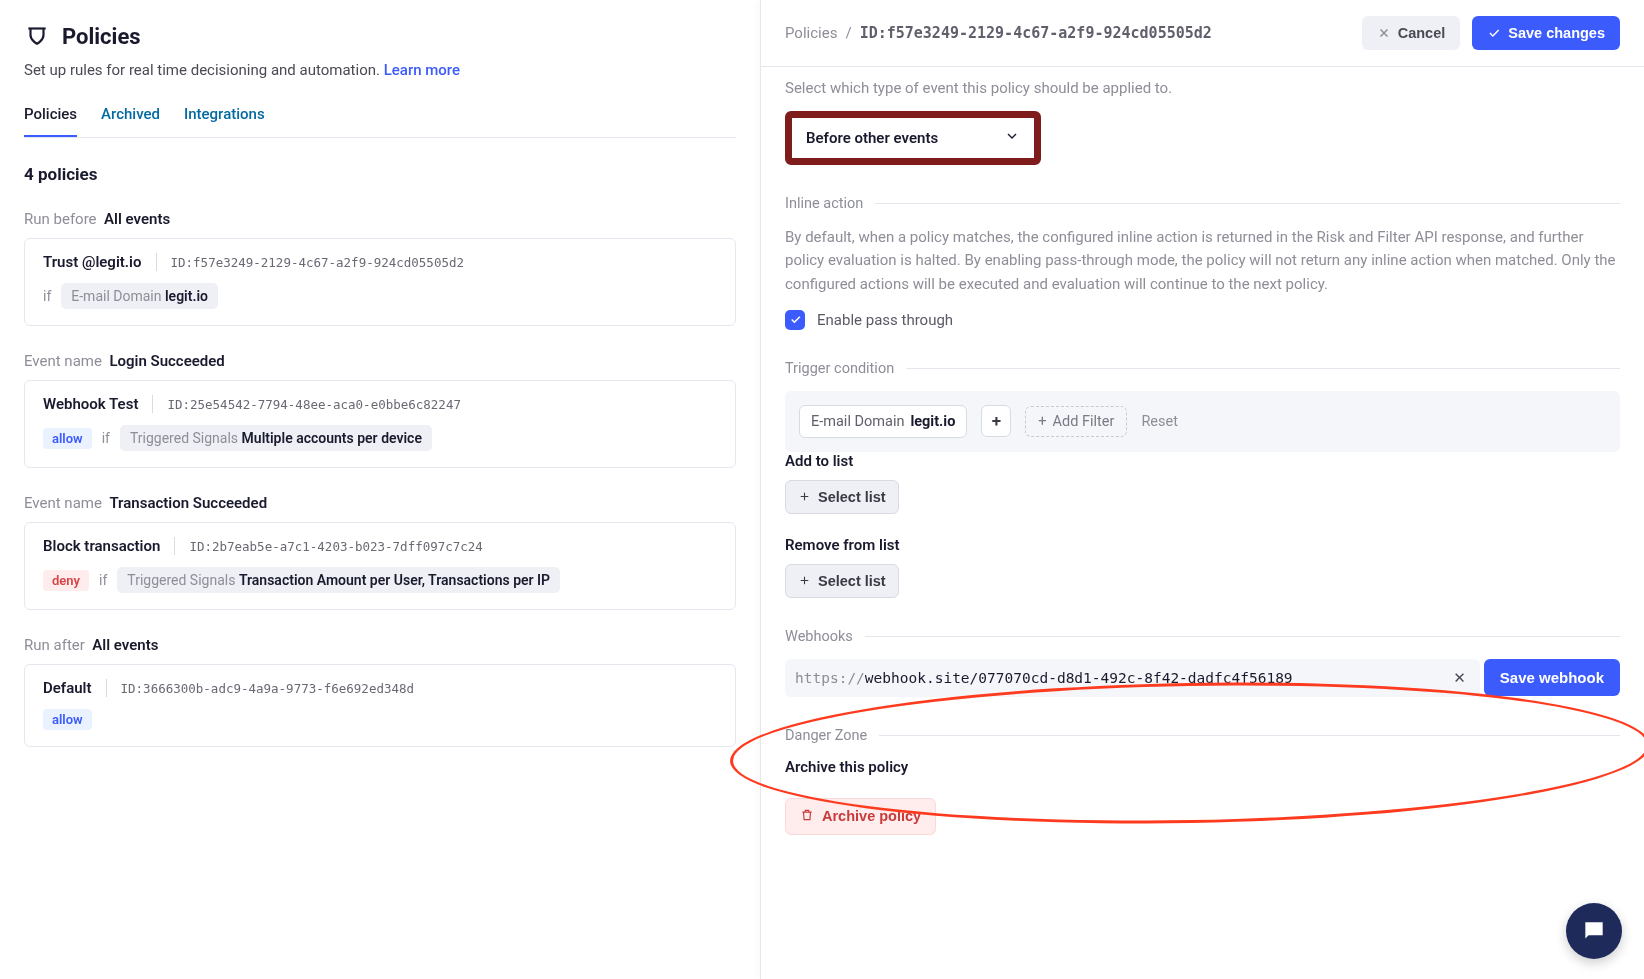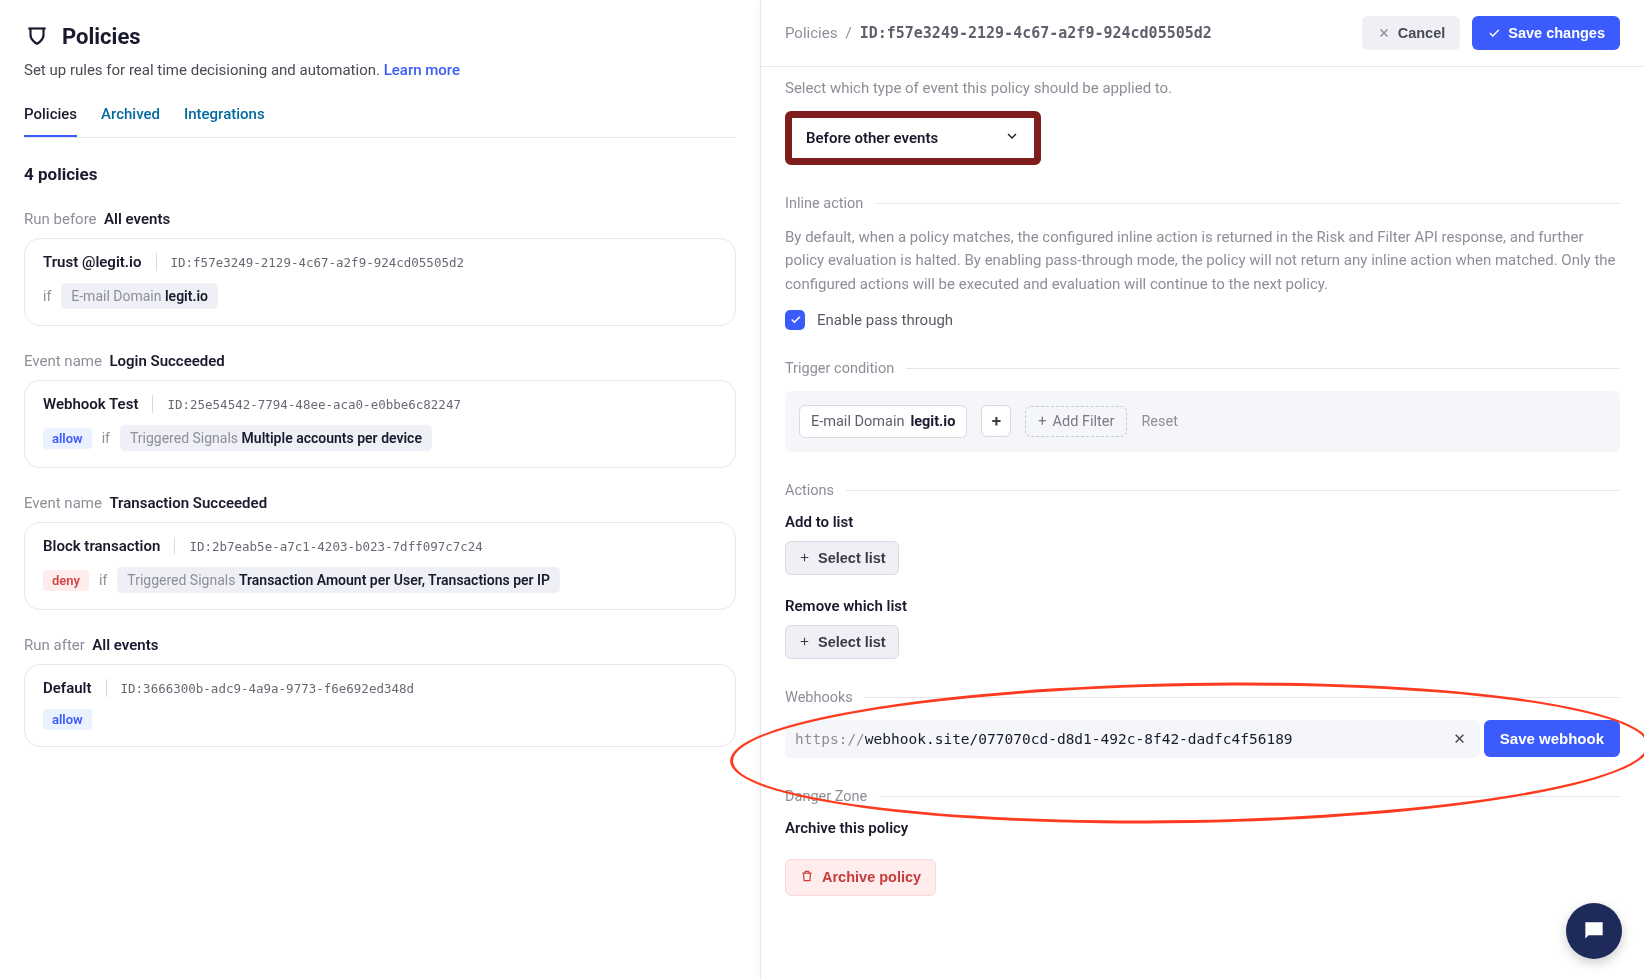--- a/index.html
+++ b/index.html
@@ -30,21 +30,21 @@
   .tabs { display:flex; gap:24px; margin-top:26px; border-bottom:1px solid #e5e7ef; }
   .tab { padding-bottom:12px; color:#0369a1; font-size:15px; font-weight:500; cursor:pointer; }
   .tab.active { color:#1a1a2e; border-bottom:2px solid #3b5bfd; }
   .count-heading { font-size:17px; font-weight:700; margin-top:26px; }
 
   .group-label { margin-top:26px; margin-bottom:10px; font-size:15px; }
   .group-label .muted { color:#8e8e99; }
   .group-label .strong { color:#1a1a2e; font-weight:600; }
 
   .card {
-    border:1px solid #e5e7ef; border-radius:16px;
+    border:1px solid #e5e7ef; border-radius:6px;
     padding:14px 18px 16px 18px; margin-bottom:18px;
     cursor:pointer;
   }
   .card-top { display:flex; align-items:center; gap:14px; font-size:15px; }
   .card-name { font-weight:600; }
   .vline { width:1px; height:18px; background:#d9dbe3; }
   .id-mono { font-family: ui-monospace,Menlo,Consolas,monospace; font-size:12.5px; color:#696974; }
   .card-row2 { display:flex; align-items:center; gap:10px; margin-top:12px; }
   .if-label { color:#8e8e99; font-size:14px; }
   .chip {
@@ -345,33 +345,29 @@
         <span class="strong">legit.io</span>
       </span>
       <span class="plusbox">+</span>
       <span class="add-filter">
         <span>+</span>
         <span>Add Filter</span>
       </span>
       <span class="reset-link">Reset</span>
     </div>
 
-    <div class="section-divider">
-      <span>Actions</span>
-        <div class="line"></div>
-    </div>
     <div class="action-title">Add to list</div>
     <button class="ghost-btn">
       <svg viewBox="0 0 24 24" stroke="#3a3a45" stroke-width="2" fill="none">
           <path d="M12 5v14M5 12h14"></path>
         </svg>
       <span>Select list</span>
     </button>
     <div class="spacer20"></div>
-    <div class="action-title">Remove which list</div>
+    <div class="action-title">Remove from list</div>
     <button class="ghost-btn">
       <svg viewBox="0 0 24 24" stroke="#3a3a45" stroke-width="2" fill="none">
           <path d="M12 5v14M5 12h14"></path>
         </svg>
       <span>Select list</span>
     </button>
 
     <div class="section-divider">
       <span>Webhooks</span>
         <div class="line"></div>

